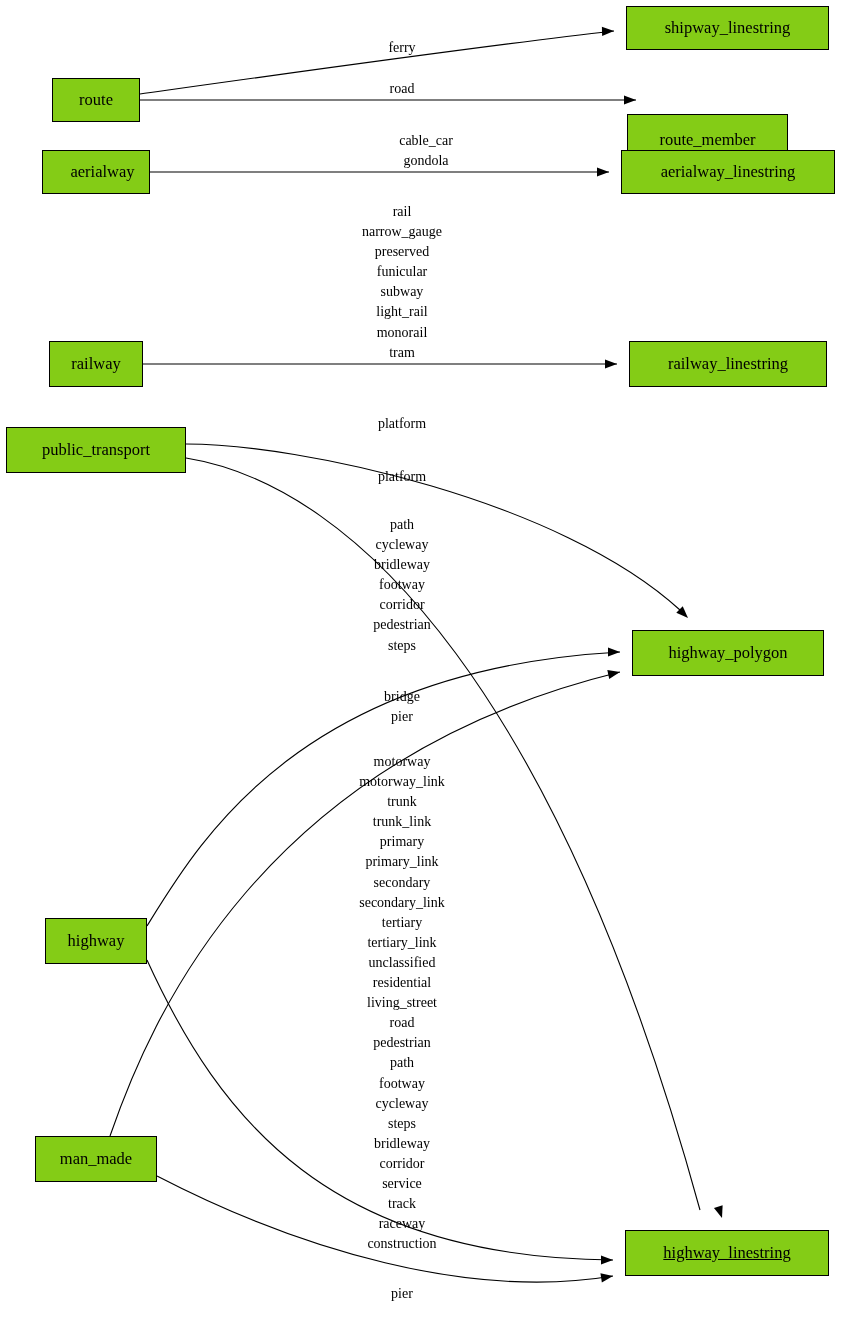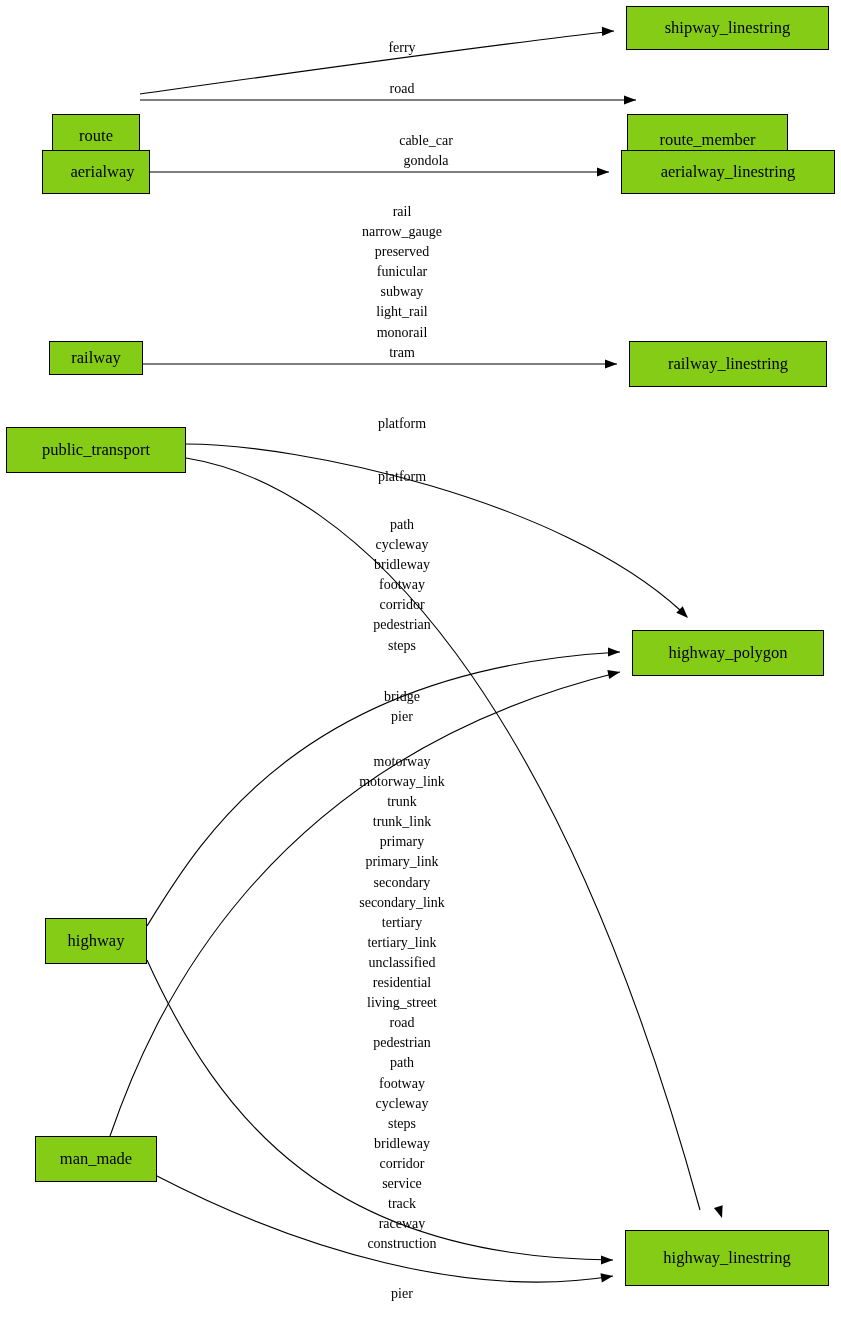--- a/index.html
+++ b/index.html
@@ -116,25 +116,25 @@
 footway
 cycleway
 steps
 bridleway
 corridor
 service
 track
 raceway
 construction</div>
     <div class="edge-label" style="left: 402px; top: 1284px;">pier</div>
-    <div class="node" style="left: 52px; top: 78px; width: 88px; height: 44px; margin-top: 36px;">route</div>
+    <div class="node" style="left: 52px; top: 78px; width: 88px; height: 44px;">route</div>
     <div class="node" style="left: 626px; top: 6px; width: 203px; height: 44px;">shipway_linestring</div>
     <div class="node" style="left: 627px; top: 78px; width: 161px; height: 52px; margin-top: 36px;">route_member</div>
     <div class="node" style="left: 42px; top: 150px; width: 108px; height: 44px; padding-left: 13px;">aerialway</div>
     <div class="node" style="left: 621px; top: 150px; width: 214px; height: 44px;">aerialway_linestring</div>
-    <div class="node" style="left: 49px; top: 341px; width: 94px; height: 34px;">railway</div>
+    <div class="node" style="left: 49px; top: 341px; width: 94px; height: 46px;">railway</div>
     <div class="node" style="left: 629px; top: 341px; width: 198px; height: 46px;">railway_linestring</div>
     <div class="node" style="left: 632px; top: 630px; width: 192px; height: 46px;">highway_polygon</div>
     <div class="node" style="left: 6px; top: 427px; width: 180px; height: 46px;">public_transport</div>
     <div class="node" style="left: 45px; top: 918px; width: 102px; height: 46px;">highway</div>
     <div class="node" style="left: 35px; top: 1136px; width: 122px; height: 46px;">man_made</div>
-    <div class="node" style="left: 625px; top: 1230px; width: 204px; height: 56px;">highway_linestring</div>
+    <div class="node" style="left: 625px; top: 1230px; width: 204px; height: 46px; text-decoration: underline;">highway_linestring</div>
   </div>
 
 </body></html>

